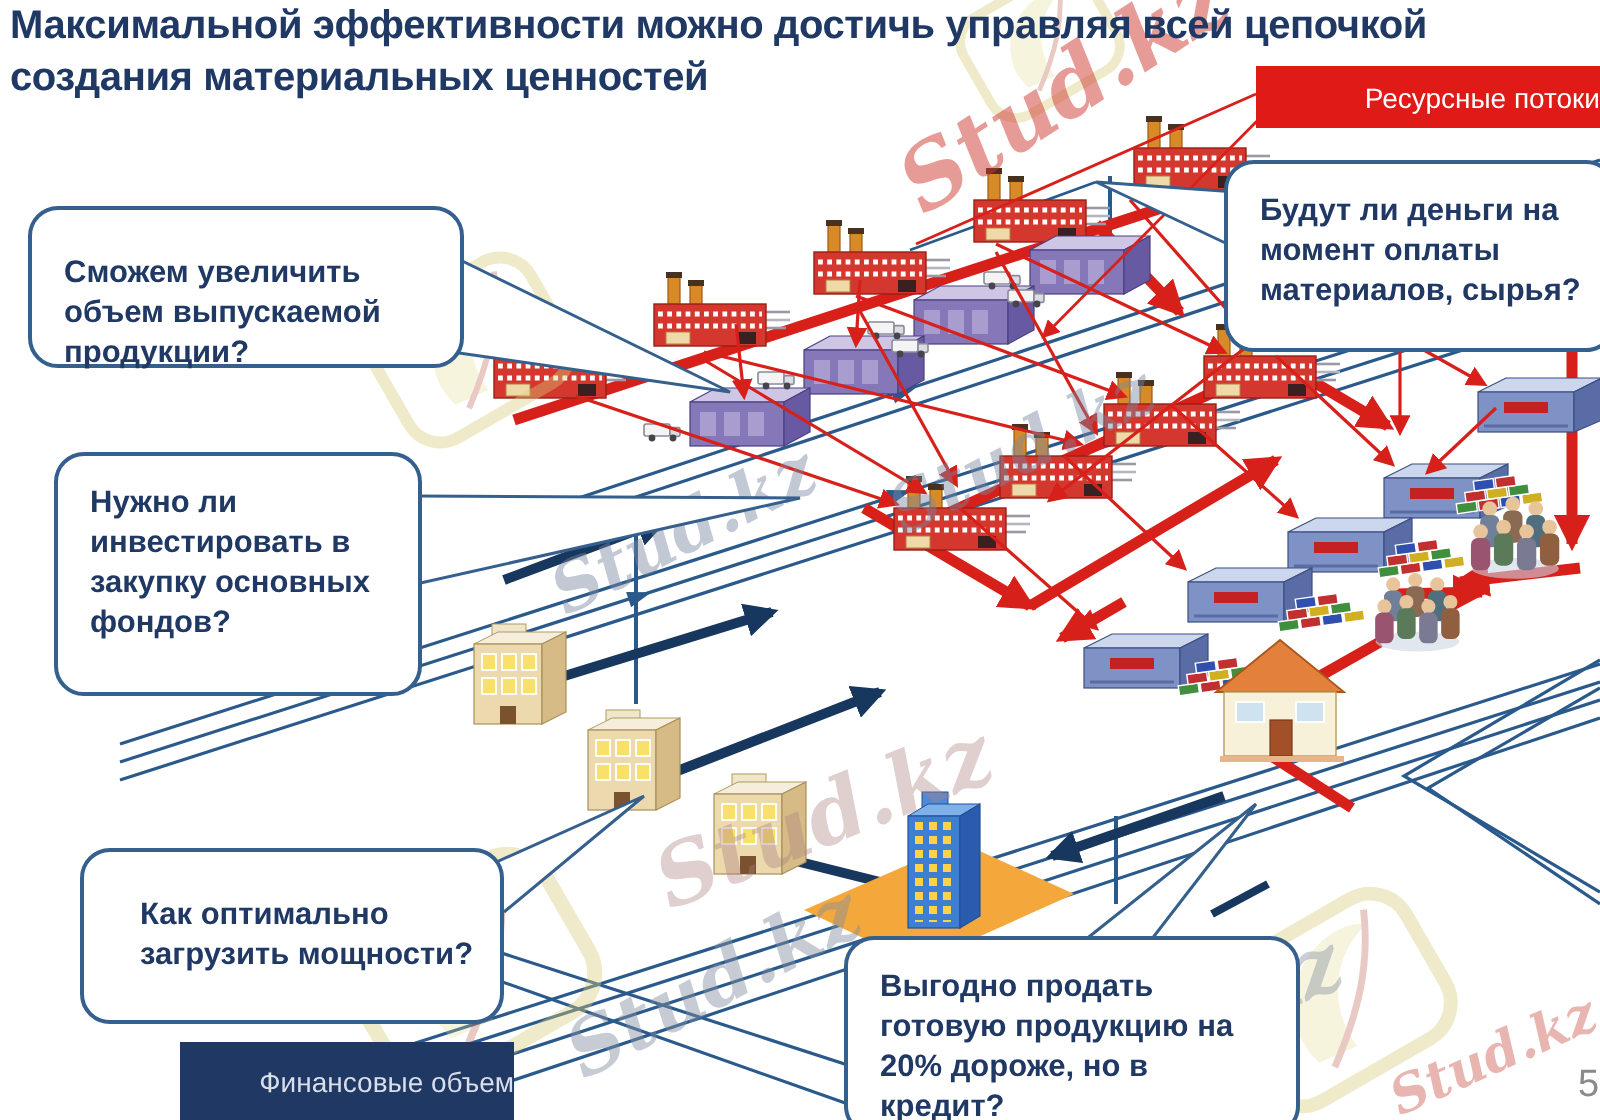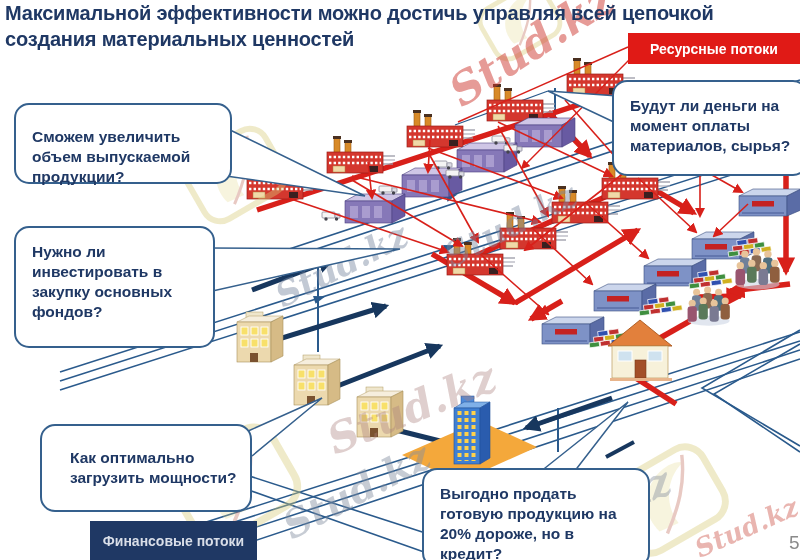--- a/index.html
+++ b/index.html
@@ -5,26 +5,26 @@
   html,body{margin:0;padding:0;}
   .slide{position:relative;width:800px;height:560px;overflow:hidden;background:#ffffff;
          font-family:"Liberation Sans",sans-serif;}
   .slide svg{position:absolute;left:0;top:0;}
   .title{position:absolute;left:5px;top:1px;width:772px;font-size:20px;line-height:1.28;
          color:#1f3864;font-weight:700;letter-spacing:-0.2px;}
   .co{position:absolute;background:#fff;border:2px solid #35608d;border-radius:15px;
       color:#1f3864;font-weight:bold;font-size:15.5px;line-height:1.3;
       padding:13px 10px 8px 16px;box-sizing:border-box;z-index:4;}
   .co1{left:14px;top:103px;width:218px;height:81px;padding-top:22px;}
-  .co2{left:14px;top:226px;width:201px;height:122px;padding-top:14px;}
+  .co2{left:27px;top:226px;width:184px;height:122px;padding-top:14px;}
   .co3{left:40px;top:424px;width:212px;height:88px;padding-top:22px;padding-left:28px;}
   .co4{left:612px;top:80px;width:196px;height:96px;padding-top:14px;}
   .co5{left:422px;top:468px;width:228px;height:100px;padding-top:14px;}
-  .flag{position:absolute;display:flex;align-items:center;justify-content:center;
-        font-weight:bold;font-size:14px;z-index:4;}
+  .flag{position:absolute;display:flex;align-items:center;justify-content:flex-end;
+        font-weight:normal;font-size:14px;z-index:4;}
   .flag-res{left:628px;top:33px;width:172px;height:31px;background:#e01a16;color:#ffffff;}
   .flag-fin{left:90px;top:521px;width:167px;height:39px;background:#1f3864;color:#d9dee8;}
   .pageno{position:absolute;left:789px;top:532px;width:11px;overflow:hidden;
           color:#8a8a8a;font-size:19px;z-index:5;}
   .wm-text{font-family:"DejaVu Serif",serif;font-style:italic;font-weight:bold;}
 </style>
 </head>
 <body>
 
 <div class="slide">
@@ -312,18 +312,18 @@
   <span>Ресурсные потоки</span>
 </div>
 
 <div class="co co1">Сможем увеличить объем выпускаемой продукции?</div>
 <div class="co co2">Нужно ли инвестировать в закупку основных фондов?</div>
 <div class="co co3">Как оптимально загрузить мощности?</div>
 <div class="co co4">Будут ли деньги на момент оплаты материалов, сырья?</div>
 <div class="co co5">Выгодно продать готовую продукцию на 20% дороже, но в кредит?</div>
 
 <div class="flag flag-fin">
-  <span>Финансовые потоки</span>
+  <span>Финансовые объем</span>
 </div>
 
 <div class="pageno">5</div>
 
 </div>
 
 </body></html>

